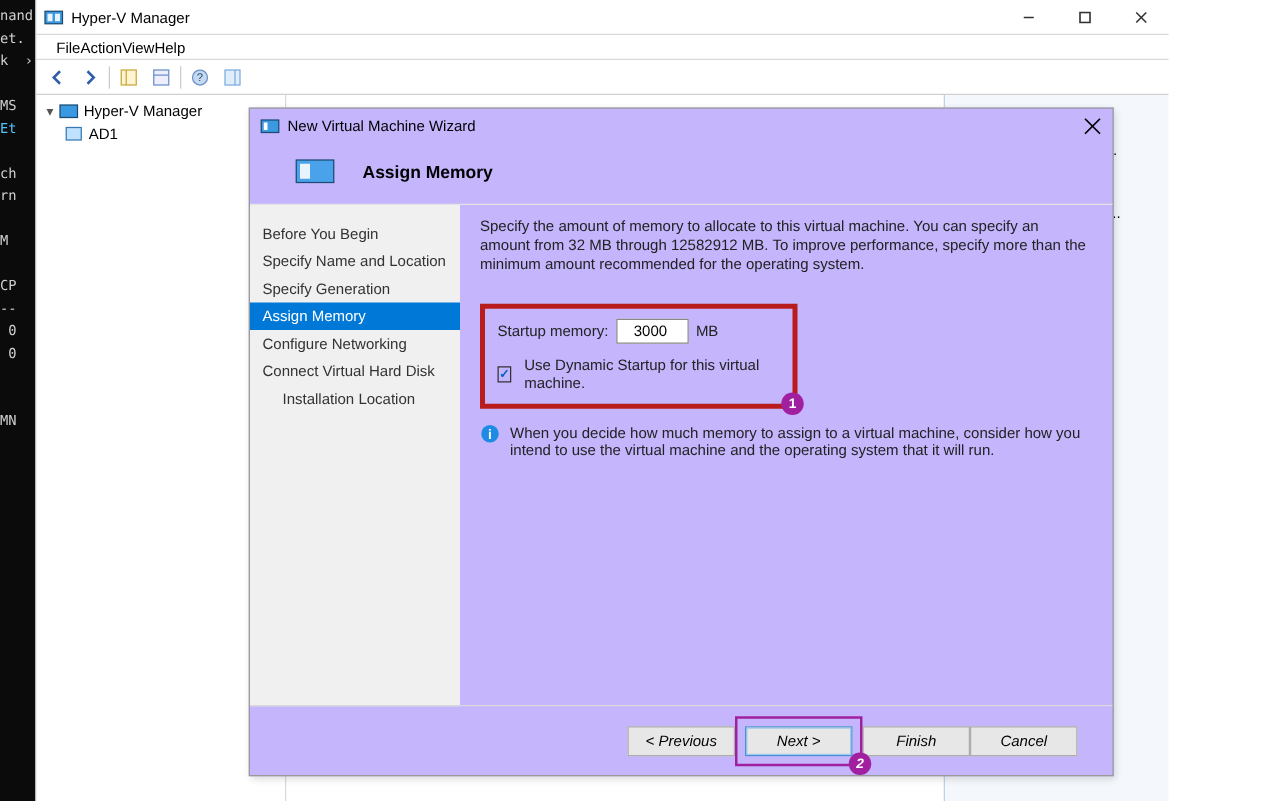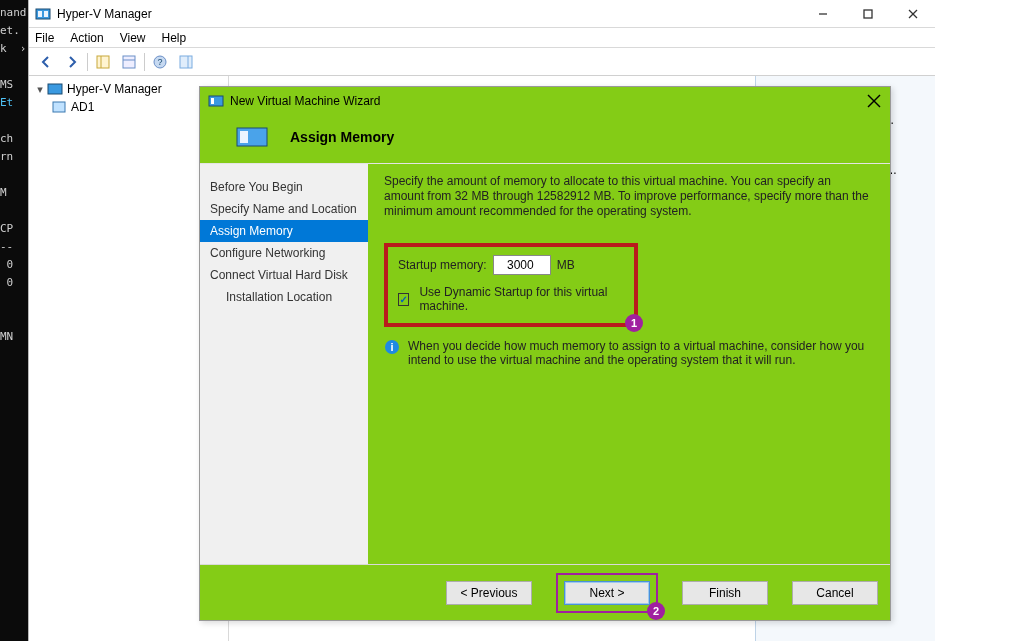--- a/index.html
+++ b/index.html
@@ -13,37 +13,37 @@
 
   
   .win { position:absolute; left:28px; top:0; right:0; bottom:0; background:#fff; border-left:1px solid #b8b8b8; }
   .titlebar { height:28px; display:flex; align-items:center; padding-left:6px; border-bottom:1px solid #d9d9d9; }
   .titlebar .hv-icon { width:16px; height:16px; margin-right:6px; }
   .titlebar .title { font-size:12px; }
   .win-controls { position:absolute; right:0; top:0; height:28px; display:flex; }
   .win-controls div { width:45px; height:28px; display:flex; align-items:center; justify-content:center; color:#333; }
   .win-controls svg { width:10px; height:10px; stroke:#333; stroke-width:1.3; fill:none; }
 
-  .menubar { height:20px; display:flex; align-items:center; padding-left:6px; gap:16px; border-bottom:1px solid #d9d9d9; }
+  .menubar { height:20px; display:flex; align-items:center; padding-left:16px; border-bottom:1px solid #d9d9d9; }
   .menubar span { font-size:12px; }
   .toolbar { height:28px; border-bottom:1px solid #d0d0d0; display:flex; align-items:center; padding-left:6px; gap:4px; }
   .tb-btn { width:22px; height:22px; display:flex; align-items:center; justify-content:center; border:1px solid transparent; }
   .tb-btn svg { width:16px; height:16px; }
 
   .workspace { position:relative; height:calc(100% - 28px - 20px - 28px); }
   .tree-pane { position:absolute; left:0; top:0; width:200px; height:100%; border-right:1px solid #d9d9d9; padding-top:4px; }
   .tree-item { display:flex; align-items:center; height:18px; font-size:12px; }
   .tree-item .exp { width:14px; text-align:center; color:#555; font-size:11px; }
   .tree-item .ti-icon { width:16px; height:16px; margin-right:4px; }
 
   .actions-pane { position:absolute; right:0; top:0; width:180px; height:100%; background:#f4f8fc; border-left:1px solid #bed3e7; padding:6px 0; }
   .action-item { height:25px; display:flex; align-items:center; padding-left:8px; font-size:12px; white-space:nowrap; overflow:hidden; color:#000; }
 
   
-  .modal { position:absolute; left:170px; top:86px; width:692px; height:535px; background:#84cc16; border:1px solid #999; box-shadow:2px 2px 6px rgba(0,0,0,0.15); }
+  .modal { position:absolute; left:170px; top:86px; width:692px; height:535px; background:#c4b5fd; border:1px solid #999; box-shadow:2px 2px 6px rgba(0,0,0,0.15); }
   .modal-title { height:28px; display:flex; align-items:center; padding-left:8px; }
   .modal-title .mt-icon { width:16px; height:16px; margin-right:6px; }
   .modal-close { position:absolute; right:8px; top:6px; width:16px; height:16px; }
   .modal-hdr { display:flex; align-items:center; padding:10px 16px 14px 36px; border-bottom:1px solid #e4e4e4; }
   .modal-hdr .hdr-icon { width:32px; height:24px; margin-right:22px; }
   .modal-hdr .hdr-title { font-size:14px; font-weight:bold; }
 
   .modal-body { position:relative; display:flex; height:calc(100% - 28px - 48px - 56px); }
   .wiz-steps { width:168px; background:#f0f0f0; padding:12px 0; }
   .wiz-step { height:22px; padding-left:10px; display:flex; align-items:center; font-size:12px; color:#333; }
@@ -53,21 +53,21 @@
   .wiz-content { flex:1; padding:10px 16px; font-size:12px; color:#222; position:relative; }
   .desc { line-height:15px; }
   .annot-box { border:4px solid #b91c1c; padding:8px 10px 10px 10px; margin-top:24px; width:254px; position:relative; }
   .annot-badge { position:absolute; width:18px; height:18px; border-radius:50%; background:#a020a0; color:#fff; font-size:11px; font-weight:bold; display:flex; align-items:center; justify-content:center; }
   .row { display:flex; align-items:center; gap:6px; }
   .mem-input { width:58px; height:20px; border:1px solid #888; text-align:right; padding-right:16px; font-size:12px; }
   .cb { width:13px; height:13px; border:1px solid #333; display:inline-flex; align-items:center; justify-content:center; font-size:10px; color:#0060c0; font-weight:bold; margin-right:4px; }
   .info-row { display:flex; gap:8px; margin-top:12px; }
   .info-icon { width:16px; height:16px; flex-shrink:0; }
 
-  .modal-footer { position:absolute; left:0; right:0; bottom:0; height:56px; border-top:1px solid #d9d9d9; display:flex; align-items:center; justify-content:flex-end; padding-right:12px; gap:24px; }
+  .modal-footer { position:absolute; left:0; right:0; bottom:0; height:56px; border-top:1px solid #d9d9d9; display:flex; align-items:center; justify-content:flex-end; padding-right:28px; gap:0;font-style:italic; }
   .dlg-btn { width:86px; height:24px; border:1px solid #adadad; background:#e7e7e7; font-size:12px; display:flex; align-items:center; justify-content:center; }
   .dlg-btn.primary { background:#e7e7e7; border:1px solid #4a90d9; box-shadow:0 0 0 1px #9ecaed inset; }
   .next-wrap { position:relative; border:2px solid #a020a0; padding:6px; }
 
   svg.icon16 { width:16px; height:16px; }
 </style>
 </head>
 <body>
 
 <div class="app-window">
@@ -224,20 +224,21 @@
               <rect x="1" y="3" width="30" height="18" fill="#4aa3ea" stroke="#1b4b70"></rect>
               <rect x="4" y="6" width="8" height="12" fill="#eaf4ff"></rect>
             </svg></span>
         <span class="hdr-title">Assign Memory</span>
       </div>
 
       <div class="modal-body">
         <div class="wiz-steps">
           <div class="wiz-step">Before You Begin</div>
           <div class="wiz-step">Specify Name and Location</div>
+          <div class="wiz-step">Specify Generation</div>
           <div class="wiz-step active">Assign Memory</div>
           <div class="wiz-step">Configure Networking</div>
           <div class="wiz-step">Connect Virtual Hard Disk</div>
           <div class="wiz-step indent">Installation Location</div>
         </div>
 
         <div class="wiz-content">
           <div class="desc">Specify the amount of memory to allocate to this virtual machine. You can specify an amount from 32 MB through 12582912 MB. To improve performance, specify more than the minimum amount recommended for the operating system.</div>
 
           <div class="annot-box">

